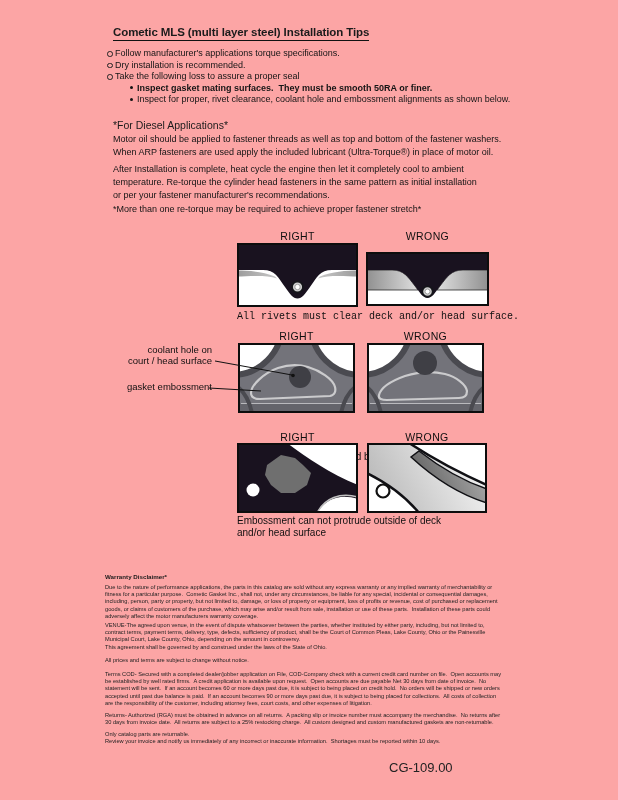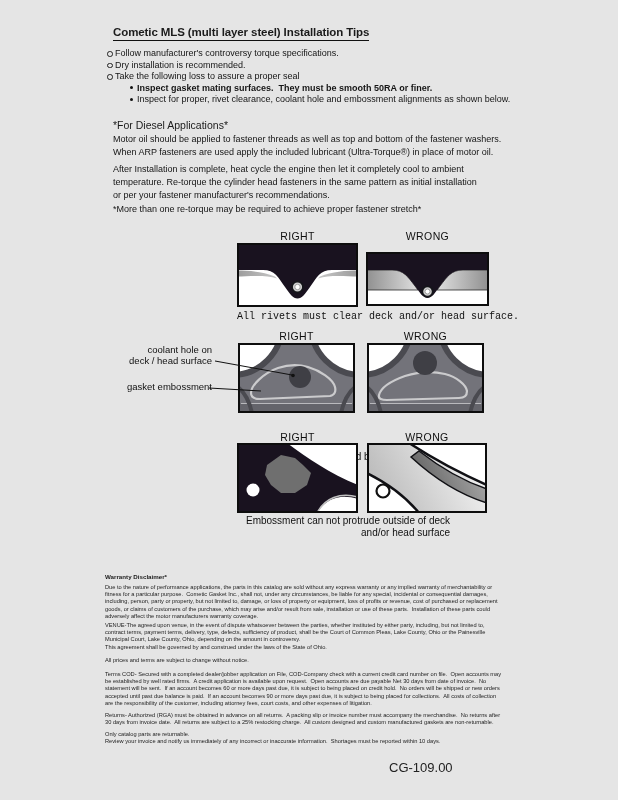--- a/index.html
+++ b/index.html
@@ -1,17 +1,17 @@
 <!DOCTYPE html>
 <html><head>
 <meta charset="utf-8">
 <style>
   html,body{margin:0;padding:0;background:#ffffff;}
   #page{
-    position:relative;width:618px;height:800px;background:#e5e5e5;
+    position:relative;width:618px;height:800px;background:#fca5a5;
     font-family:"Liberation Sans",sans-serif;color:#1b1b1b;overflow:hidden;
   }
   .abs{position:absolute;}
   .pre{white-space:pre;}
   .title{
     left:113px;top:26px;font-size:11.5px;font-weight:bold;letter-spacing:-0.1px;
     border-bottom:1.5px solid #111;padding-bottom:2px;display:inline-block;
   }
   .body-line{font-size:9px;line-height:11.5px;color:#151515;}
   .para{font-size:9px;line-height:13px;color:#151515;}
@@ -29,21 +29,21 @@
 </head>
 <body>
 
 <div id="page">
 
   <div class="abs title">Cometic MLS (multi layer steel) Installation Tips</div>
 
   <div class="abs" style="left:107px;top:51px;">
       <div class="bullet-marker"></div>
     </div>
-  <div class="abs body-line pre" style="left:115px;top:48px;">Follow manufacturer's controversy torque specifications.</div>
+  <div class="abs body-line pre" style="left:115px;top:48px;">Follow manufacturer's applications torque specifications.</div>
 
   <div class="abs" style="left:107px;top:62.5px;">
       <div class="bullet-marker"></div>
     </div>
   <div class="abs body-line pre" style="left:115px;top:59.5px;">Dry installation is recommended.</div>
 
   <div class="abs" style="left:107px;top:74px;">
       <div class="bullet-marker"></div>
     </div>
   <div class="abs body-line pre" style="left:115px;top:71px;">Take the following loss to assure a proper seal</div>
@@ -102,21 +102,21 @@
     <circle cx="61.5" cy="39.5" r="2.5" fill="#ffffff" stroke="#8a8a8a" stroke-width="0.8"></circle>
     <rect x="1" y="1" width="121" height="52" fill="none" stroke="#0d0d0d" stroke-width="2"></rect>
   </svg>
 
   <div class="abs caption pre" style="left:237px;top:311px;font-family:Liberation Mono, monospace;">All rivets must clear deck and/or head surface.</div>
 
   <div class="abs rw-label" style="left:238px;top:330px;width:117px;">RIGHT</div>
   <div class="abs rw-label" style="left:367px;top:330px;width:117px;">WRONG</div>
 
   <div class="abs anno pre" style="left:112px;top:345px;width:100px;">coolant hole on
-deck / head surface</div>
+court / head surface</div>
   <div class="abs anno pre" style="left:112px;top:382px;width:100px;">gasket embossment</div>
 
   <svg class="diag" style="left:238px;top:343px;" width="117" height="70" viewBox="0 0 117 70">
     <rect x="0" y="0" width="117" height="70" fill="#73737a"></rect>
     <rect x="0" y="61" width="117" height="9" fill="#64646b"></rect>
     <line x1="3" y1="60.5" x2="114" y2="60.5" stroke="#b9b9bd" stroke-width="1"></line>
     <circle cx="-6" cy="-18" r="50" fill="#ffffff" stroke="#4a4a50" stroke-width="6"></circle>
     <circle cx="123" cy="-18" r="50" fill="#ffffff" stroke="#4a4a50" stroke-width="6"></circle>
     <path d="M0,44 Q10,52 14,70" fill="none" stroke="#4a4a50" stroke-width="4"></path>
     <path d="M117,44 Q107,52 103,70" fill="none" stroke="#4a4a50" stroke-width="4"></path>
@@ -172,21 +172,21 @@
     <rect x="0" y="0" width="120" height="70" fill="url(#band1)"></rect>
     <path d="M42,0 H120 V42 C88,28 62,13 42,0 Z" fill="#ffffff"></path>
     <path d="M0,30 C20,40 40,55 52,70 H0 Z" fill="#ffffff"></path>
     <path d="M42,0 C62,13 88,28 120,42" fill="none" stroke="#101014" stroke-width="2.5"></path>
     <path d="M0,30 C20,40 40,55 52,70" fill="none" stroke="#101014" stroke-width="2.5"></path>
     <path d="M52,8 C75,26 96,38 120,46 L120,60 C94,52 70,38 44,14 Z" fill="url(#band2)" stroke="#101014" stroke-width="1.5"></path>
     <circle cx="16" cy="48" r="6.5" fill="#ffffff" stroke="#111" stroke-width="2.2"></circle>
     <rect x="1" y="1" width="118" height="68" fill="none" stroke="#0d0d0d" stroke-width="2"></rect>
   </svg>
 
-  <div class="abs caption pre" style="left:246px;top:515px;text-align:right;">Embossment can not protrude outside of deck
+  <div class="abs caption pre" style="left:237px;top:515px;">Embossment can not protrude outside of deck
 and/or head surface</div>
 
   <div class="abs disc-head">Warranty Disclaimer*</div>
   <div class="abs disc pre" style="left:105px;top:584px;">Due to the nature of performance applications, the parts in this catalog are sold without any express warranty or any implied warranty of merchantability or
 fitness for a particular purpose.  Cometic Gasket Inc., shall not, under any circumstances, be liable for any special, incidental or consequential damages,
 including, person, party or property, but not limited to, damage, or loss of property or equipment, loss of profits or revenue, cost of purchased or replacement
 goods, or claims of customers of the purchase, which may arise and/or result from sale, installation or use of these parts.  Installation of these parts could
 adversely affect the motor manufacturers warranty coverage.</div>
   <div class="abs disc pre" style="left:105px;top:622px;">VENUE-The agreed upon venue, in the event of dispute whatsoever between the parties, whether instituted by either party, including, but not limited to,
 contract terms, payment terms, delivery, type, defects, sufficiency of product, shall be the Court of Common Pleas, Lake County, Ohio or the Painesville

